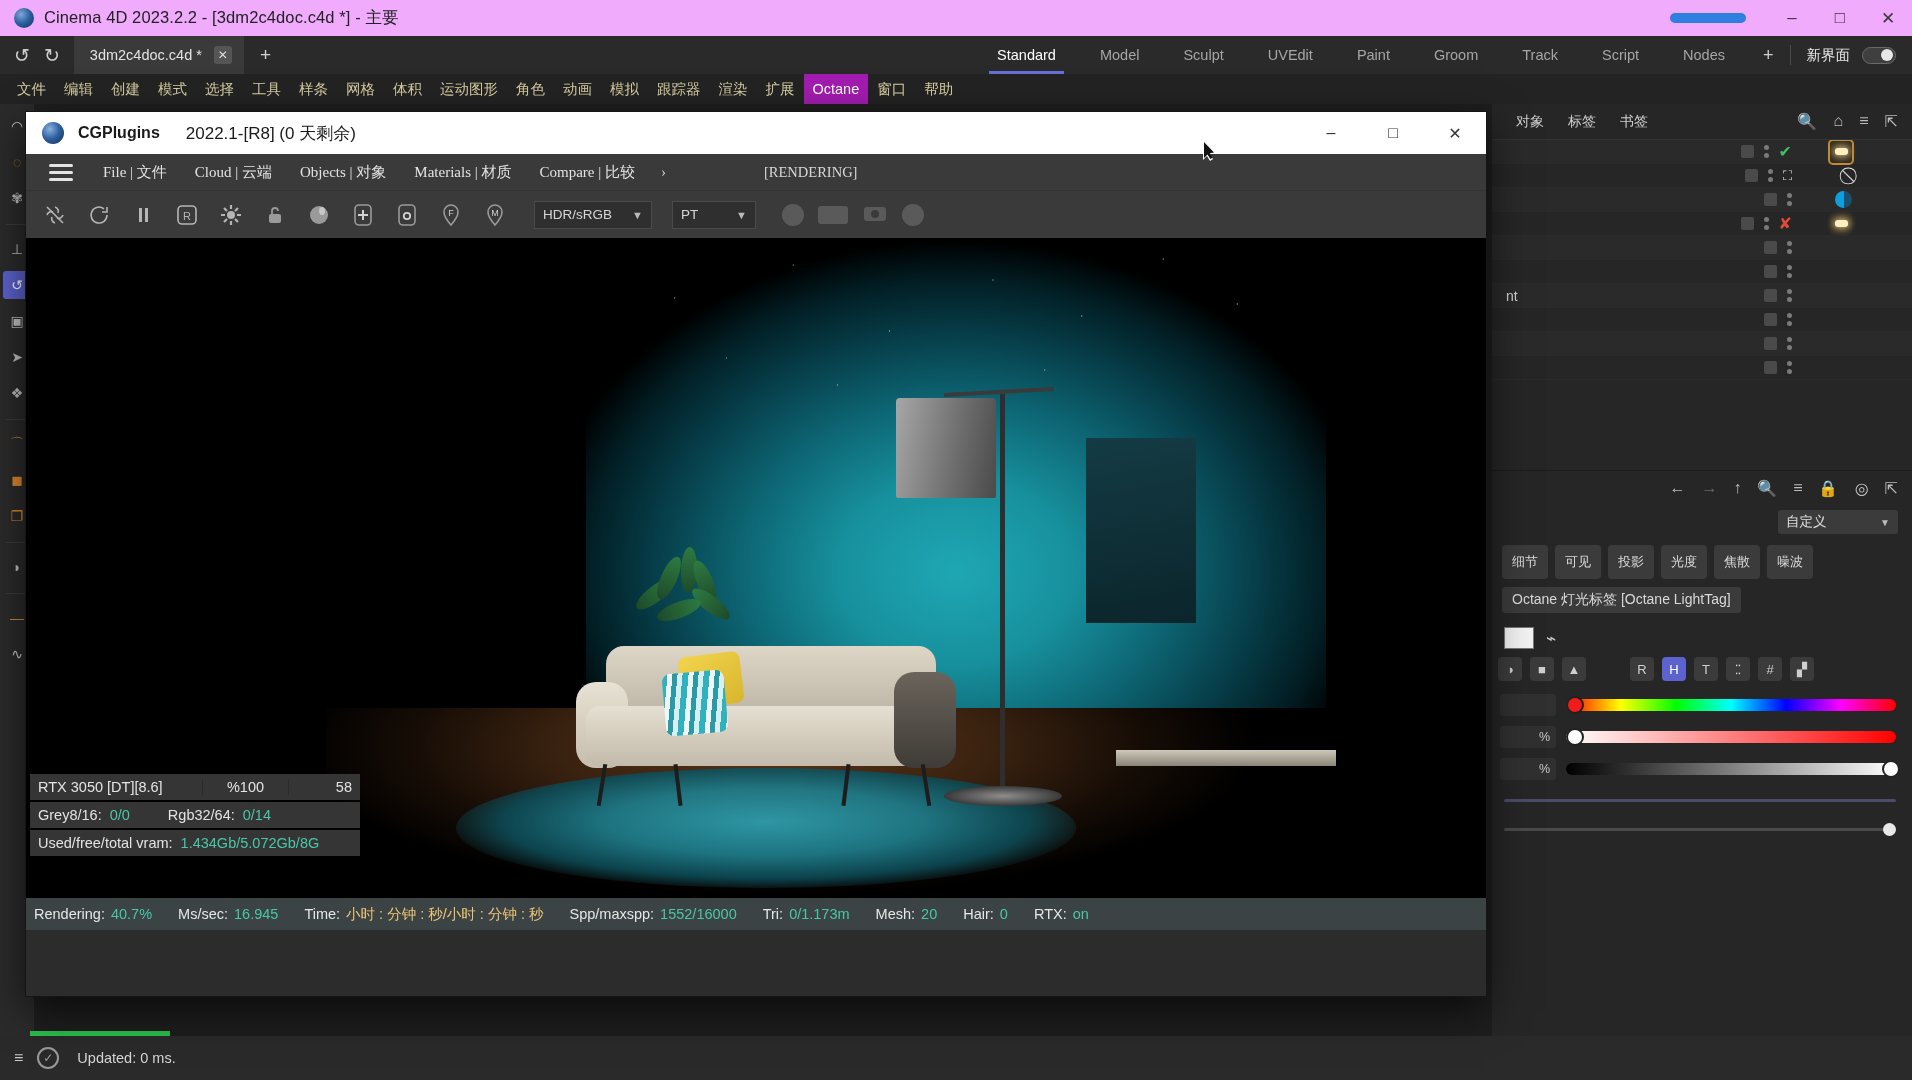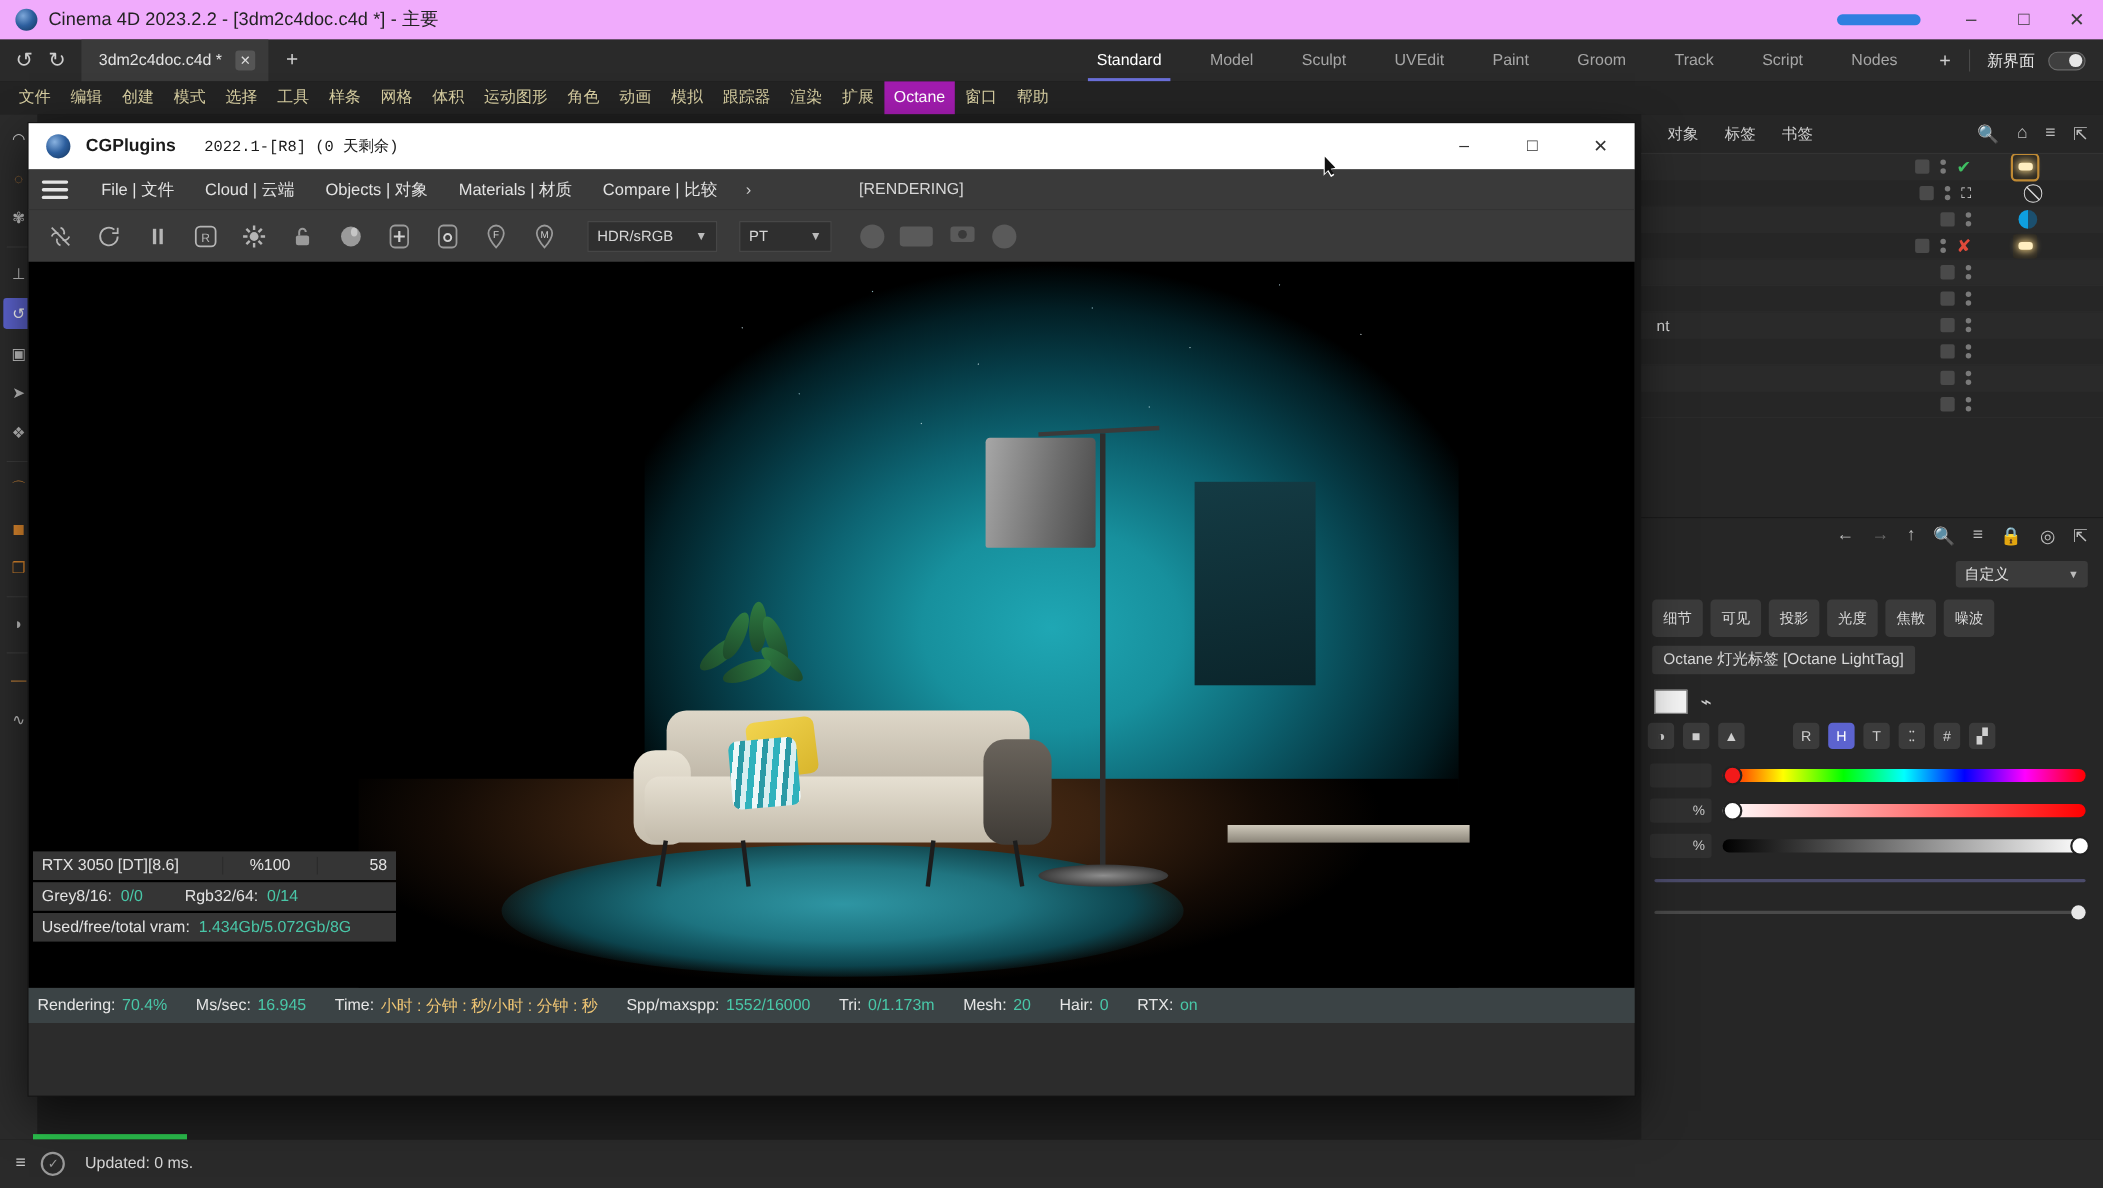--- a/index.html
+++ b/index.html
@@ -132,26 +132,26 @@
   .green-bar { position:absolute; left:30px; bottom:44px; width:140px; height:5px; background:#2bbf4d; }
 
   
   .cg-win { position:absolute; left:26px; top:112px; width:1460px; height:884px;
     background:#2c2c2c; box-shadow:0 0 0 1px #151515, 0 14px 40px rgba(0,0,0,.65); }
   .cg-titlebar { height:42px; background:#ffffff; display:flex; align-items:center; padding-left:16px; }
   .cg-icon { width:22px; height:22px; border-radius:50%;
     background:radial-gradient(circle at 35% 32%, #89b2e0 0%, #2d5f9e 48%, #123158 100%);
     margin-right:14px; }
   .cg-name { font-size:16px; color:#1a1a1a; font-weight:bold; }
-  .cg-ver { font-size:14px; color:#1a1a1a; margin-left:26px;font-family:Liberation Mono, monospace; }
+  .cg-ver { font-size:17px; color:#1a1a1a; margin-left:26px; }
   .cg-wbtns { margin-left:auto; display:flex; height:42px; }
   .cg-wbtn { width:62px; height:42px; display:flex; align-items:center; justify-content:center;
     color:#333; font-size:16px; }
 
-  .cg-menu { height:36px; background:#3a3a3a; display:flex; align-items:center; padding-left:4px; }
+  .cg-menu { height:36px; background:#3a3a3a; display:flex; align-items:center; padding-left:15px;font-family:Liberation Serif, serif; }
   .cg-ham { display:flex; flex-direction:column; gap:4px; margin:0 16px 0 8px; }
   .cg-ham i { width:24px; height:3px; background:#e4e4e4; border-radius:2px; }
   .cg-menu .mi { font-size:15px; color:#e2e2e2; padding:0 14px; }
   .cg-menu .arrow { font-size:15px; color:#cfcfcf; padding:0 12px; }
   .cg-rendering { margin-left:86px; font-size:14.5px; color:#d8d8d8; }
 
   .cg-toolbar { height:48px; background:#3a3a3a; display:flex; align-items:center;
     padding-left:10px; gap:6px; border-top:1px solid #333; }
   .tb { width:38px; height:38px; display:flex; align-items:center; justify-content:center;
     color:#b5b5b5; }
@@ -740,21 +740,21 @@
         </div>
         <div class="gpu-row">
           <span class="gpu-cell">Used/free/total vram: </span>
           <span class="gpu-cell gv" style="padding-left:0">1.434Gb/5.072Gb/8G</span>
         </div>
       </div>
     </div>
 
     <div class="render-status">
       <span class="rs-k">Rendering:</span>
-      <span class="rs-v">70.4%</span>
+      <span class="rs-v">40.7%</span>
       <span class="rs-gap"></span>
       <span class="rs-k">Ms/sec:</span>
       <span class="rs-v">16.945</span>
       <span class="rs-gap"></span>
       <span class="rs-k">Time:</span>
       <span class="cn">小时 : 分钟 : 秒/小时 : 分钟 : 秒</span>
       <span class="rs-gap"></span>
       <span class="rs-k">Spp/maxspp:</span>
       <span class="rs-v">1552/16000</span>
       <span class="rs-gap"></span>

